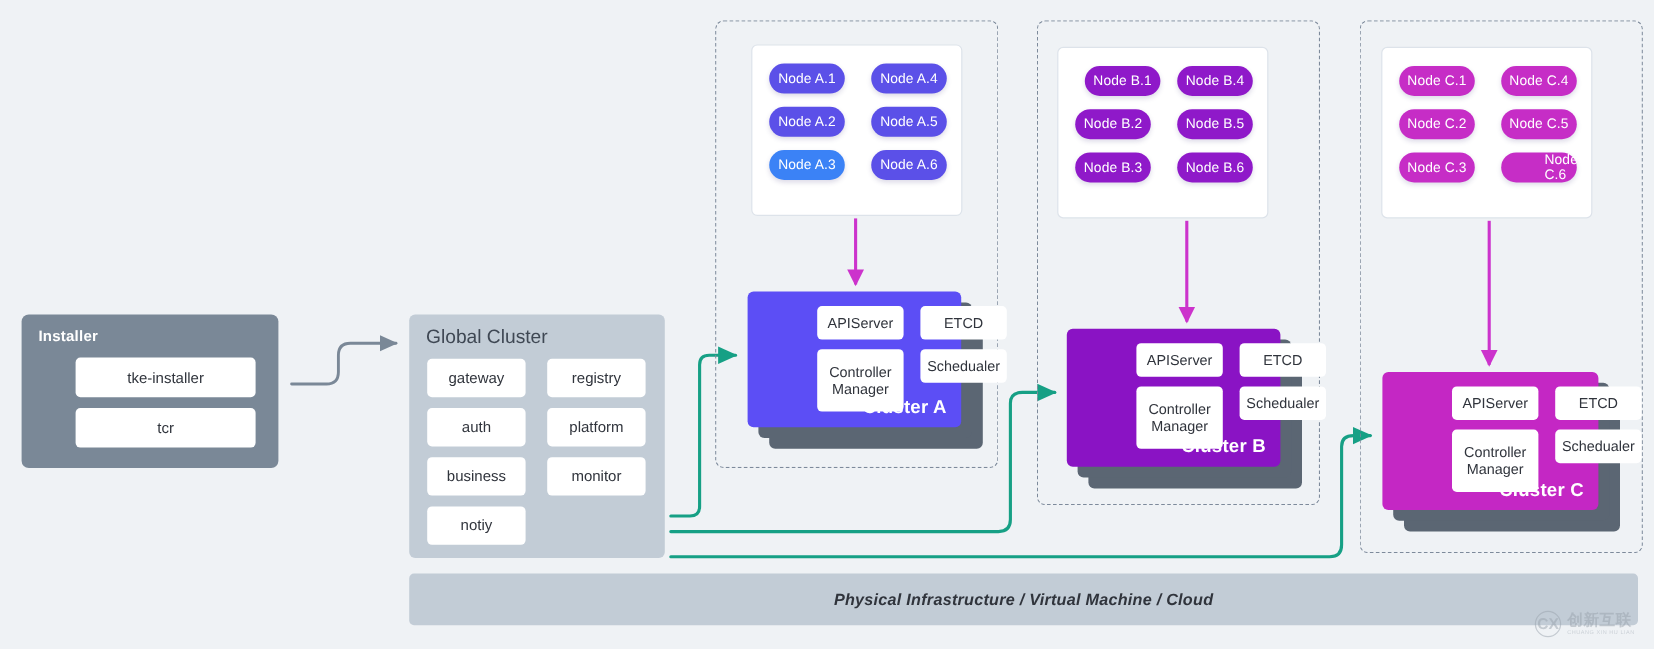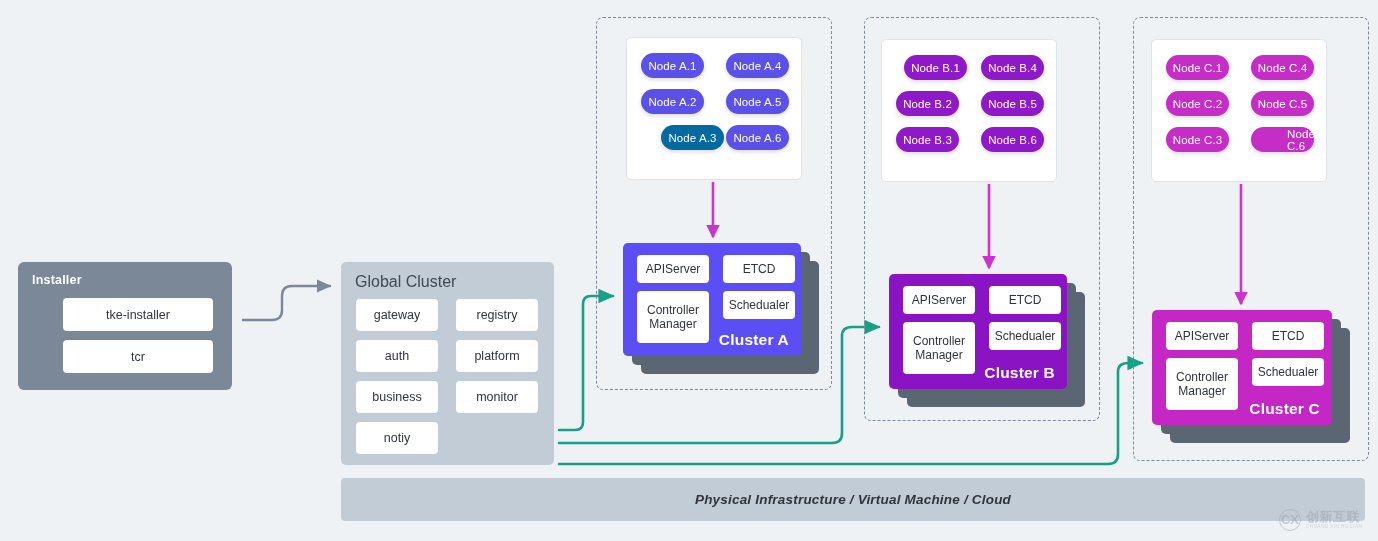--- a/index.html
+++ b/index.html
@@ -91,21 +91,21 @@
   .cp-shadow2, .cp-shadow1 {
     position: absolute; background: #5b6673; border-radius: 5px;
   }
   .cp-main {
     position: absolute; left: 0; top: 0; border-radius: 5px;
   }
   .cp-box {
     position: absolute; background: #ffffff; border-radius: 4px;
     display: flex; align-items: center; justify-content: center;
     flex-direction: column;
-    font-size: 12px; color: #30343c; line-height: 1.2; text-align: center;
+    font-size: 12px; color: #30343c; line-height: 1.2; text-align: center; margin-left: 44px;
   }
   .cp-label {
     position: absolute; right: 12px; bottom: 7px;
     font-size: 15.5px; color: #ffffff; font-weight: 700; letter-spacing: .2px; margin-left: 40px;
   }
 
   
   #cp-a { left: 623px; top: 243px; width: 178px; height: 113px; }
   #cp-a .cp-shadow1 { left: 9px; top: 9px; width: 178px; height: 113px; }
   #cp-a .cp-shadow2 { left: 18px; top: 18px; width: 178px; height: 113px; }
@@ -204,21 +204,21 @@
     <div class="svc-chip svc-col-l svc-row-2">business</div>
     <div class="svc-chip svc-col-r svc-row-2">monitor</div>
     <div class="svc-chip svc-col-l svc-row-3">notiy</div>
   </div>
 
   <div class="node-card" id="nodecard-a">
     <div class="pill pill-col-l pill-row-0" style="background: rgb(91, 80, 232);">Node A.1</div>
     <div class="pill pill-col-r pill-row-0" style="background: rgb(91, 80, 232);">Node A.4</div>
     <div class="pill pill-col-l pill-row-1" style="background: rgb(91, 80, 232);">Node A.2</div>
     <div class="pill pill-col-r pill-row-1" style="background: rgb(91, 80, 232);">Node A.5</div>
-    <div class="pill pill-col-l pill-row-2" style="background: #0369a1; margin-left: 20px;">Node A.3</div>
+    <div class="pill pill-col-l pill-row-2" style="background: #3b82f6;">Node A.3</div>
     <div class="pill pill-col-r pill-row-2" style="background: rgb(91, 80, 232);">Node A.6</div>
   </div>
 
   <div class="node-card" id="nodecard-b">
     <div class="pill pill-col-l pill-row-0" style="background: rgb(143, 25, 201); margin-left: 8px;">Node B.1</div>
     <div class="pill pill-col-r pill-row-0" style="background: rgb(143, 25, 201);">Node B.4</div>
     <div class="pill pill-col-l pill-row-1" style="background: rgb(143, 25, 201);">Node B.2</div>
     <div class="pill pill-col-r pill-row-1" style="background: rgb(143, 25, 201);">Node B.5</div>
     <div class="pill pill-col-l pill-row-2" style="background: rgb(143, 25, 201);">Node B.3</div>
     <div class="pill pill-col-r pill-row-2" style="background: rgb(143, 25, 201);">Node B.6</div>

